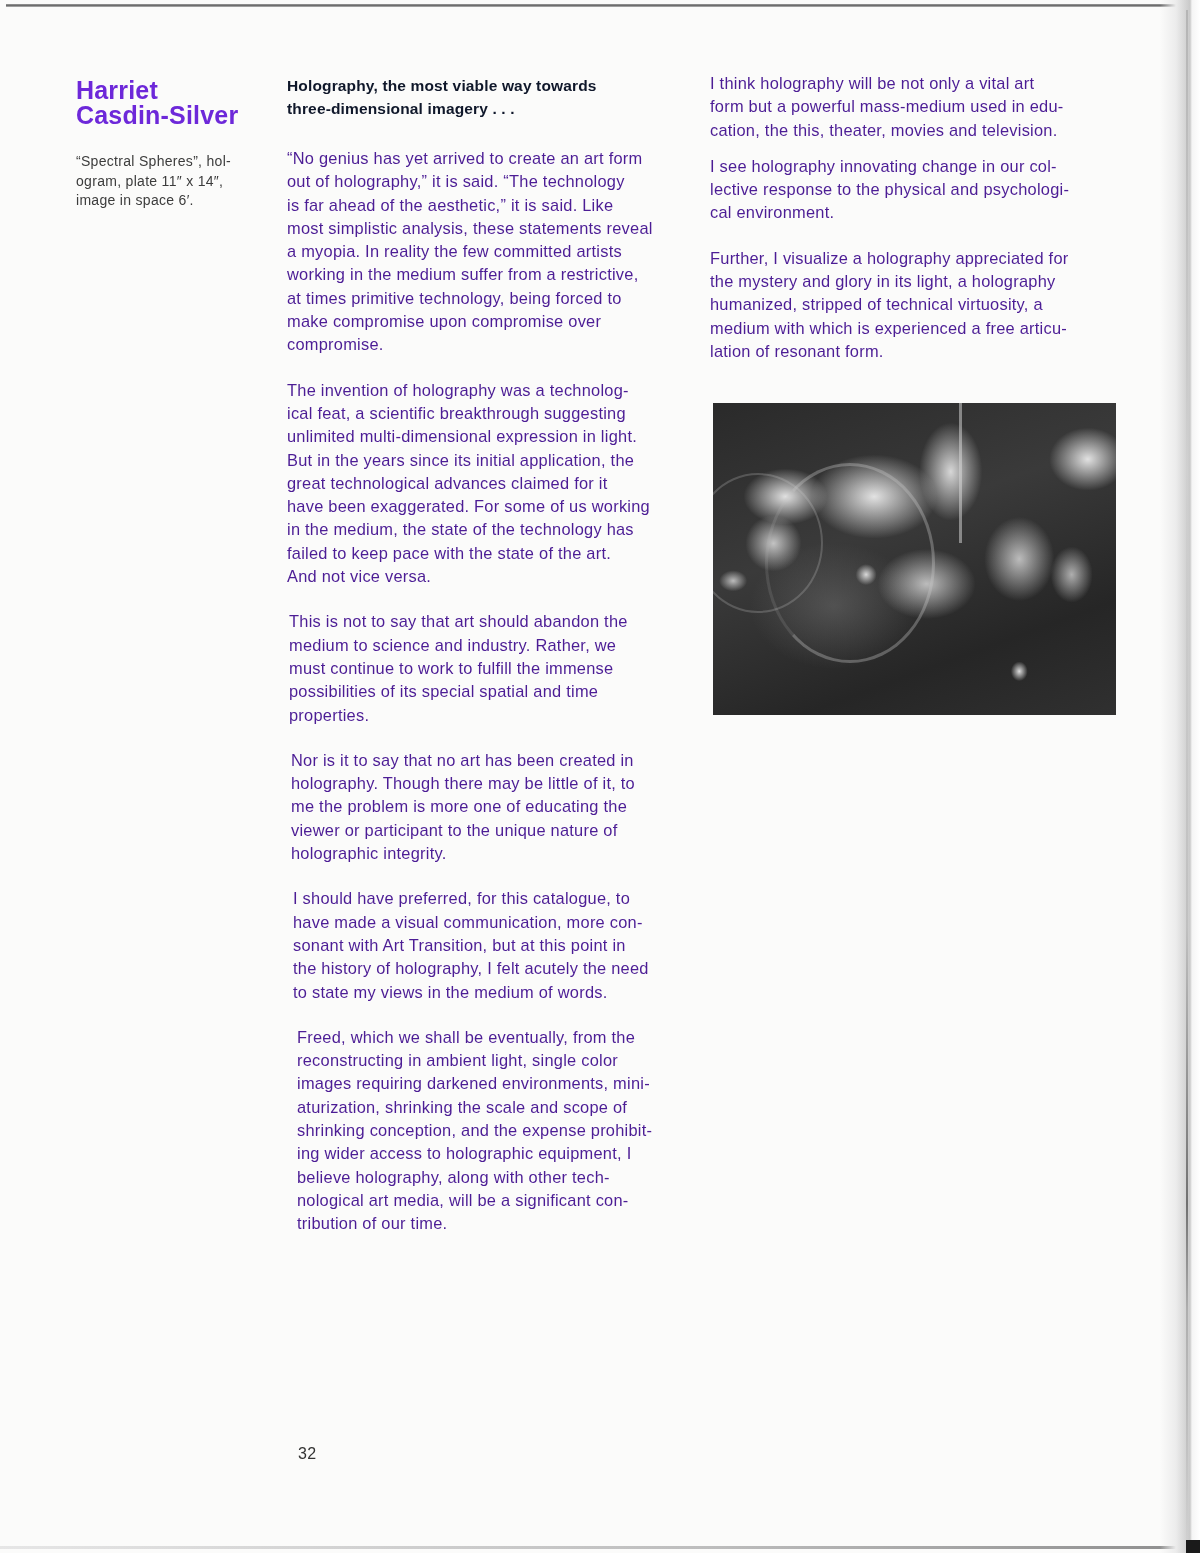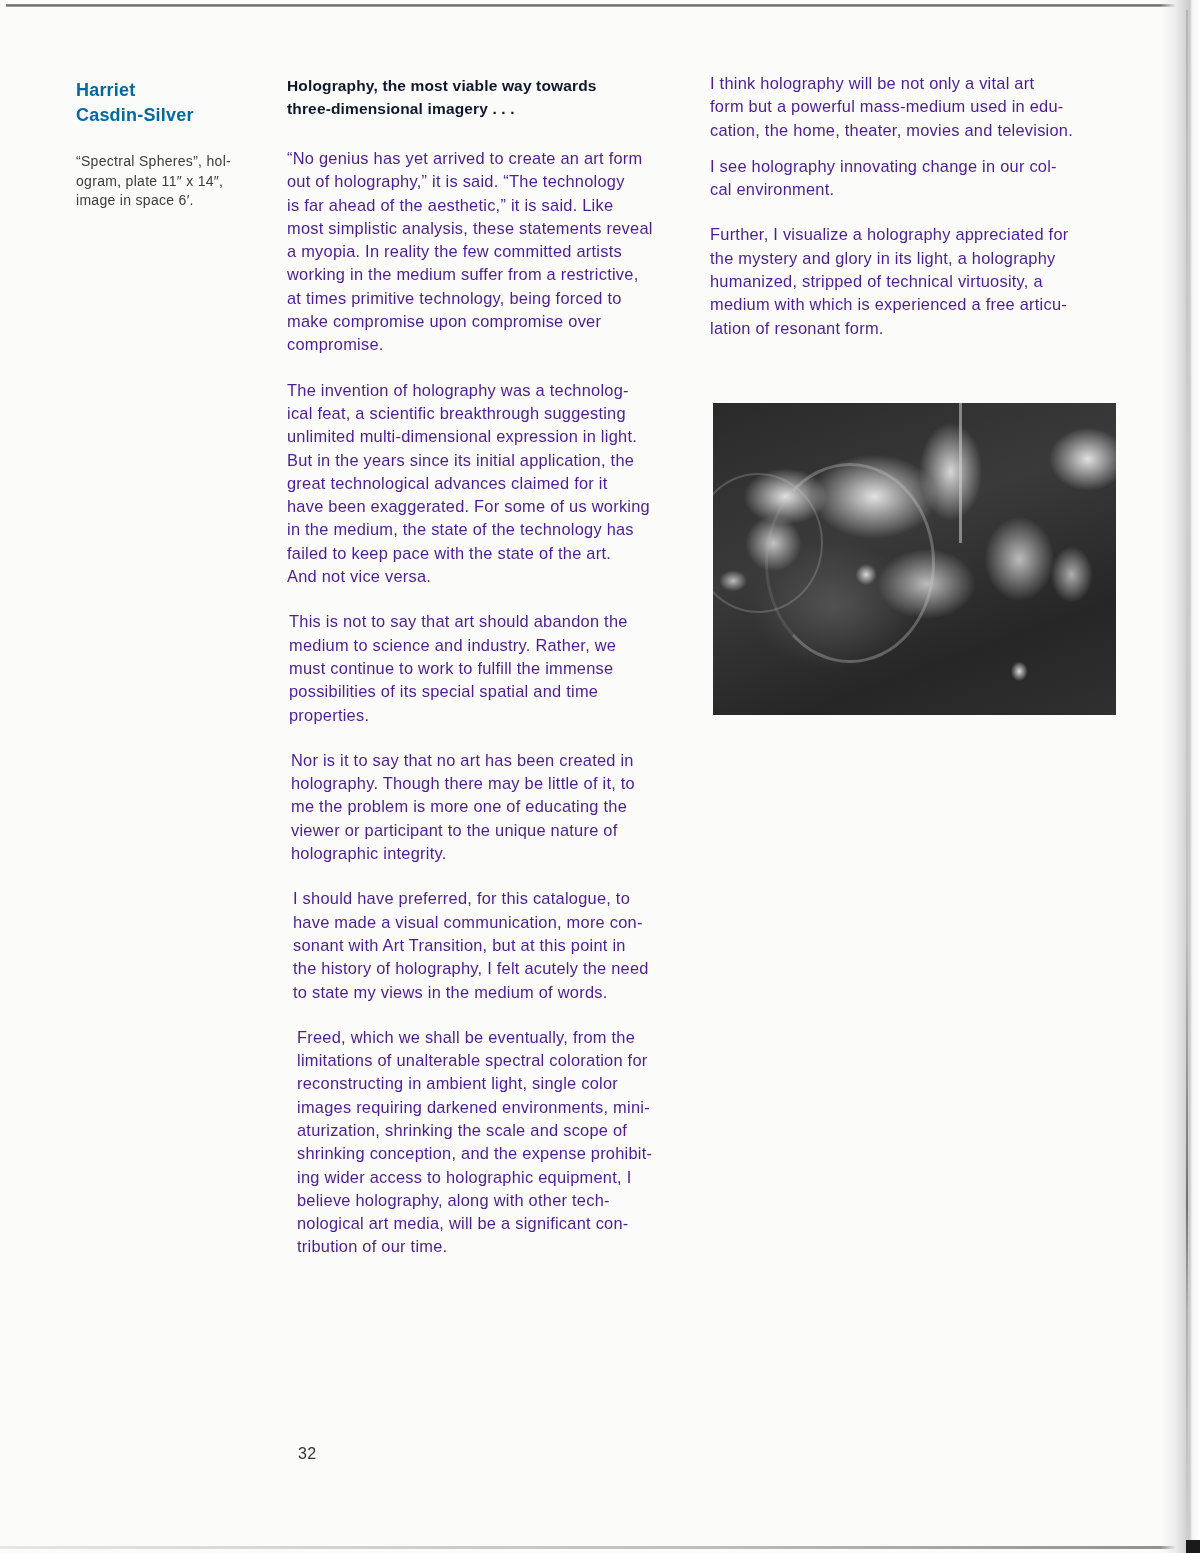--- a/index.html
+++ b/index.html
@@ -58,23 +58,23 @@
 
     
     .col-left {
       position: absolute;
       left: 76px;
       top: 78px;
       width: 190px;
     }
     .artist-name {
       font-weight: bold;
-      font-size: 18px;
+      font-size: 25px;
       line-height: 25px;
-      color: #0369a1;
+      color: #6d28d9;
       letter-spacing: 0.2px;
     }
     .caption {
       margin-top: 24px;
       font-size: 14px;
       line-height: 19.5px;
       color: #3c3c3c;
       letter-spacing: 0.3px;
     }
     .caption span { display: block; white-space: nowrap; }
@@ -239,40 +239,40 @@
   <div class="para" style="margin-top:22px; padding-left:6px;">
     <span>I should have preferred, for this catalogue, to</span>
     <span>have made a visual communication, more con-</span>
     <span>sonant with Art Transition, but at this point in</span>
     <span>the history of holography, I felt acutely the need</span>
     <span>to state my views in the medium of words.</span>
   </div>
 
   <div class="para" style="margin-top:22px; padding-left:10px;">
     <span>Freed, which we shall be eventually, from the</span>
-    <span>limitations of unalterable spectral coloration for</span>
     <span>reconstructing in ambient light, single color</span>
     <span>images requiring darkened environments, mini-</span>
     <span>aturization, shrinking the scale and scope of</span>
     <span>shrinking conception, and the expense prohibit-</span>
     <span>ing wider access to holographic equipment, I</span>
     <span>believe holography, along with other tech-</span>
     <span>nological art media, will be a significant con-</span>
     <span>tribution of our time.</span>
   </div>
 </div>
 
 <div class="col-right">
   <div class="para">
     <span>I think holography will be not only a vital art</span>
     <span>form but a powerful mass-medium used in edu-</span>
-    <span>cation, the home, theater, movies and television.</span>
+    <span>cation, the this, theater, movies and television.</span>
   </div>
   <div class="para" style="margin-top:13px;">
     <span>I see holography innovating change in our col-</span>
+    <span>lective response to the physical and psychologi-</span>
     <span>cal environment.</span>
   </div>
   <div class="para" style="margin-top:22px;">
     <span>Further, I visualize a holography appreciated for</span>
     <span>the mystery and glory in its light, a holography</span>
     <span>humanized, stripped of technical virtuosity, a</span>
     <span>medium with which is experienced a free articu-</span>
     <span>lation of resonant form.</span>
   </div>
 </div>

